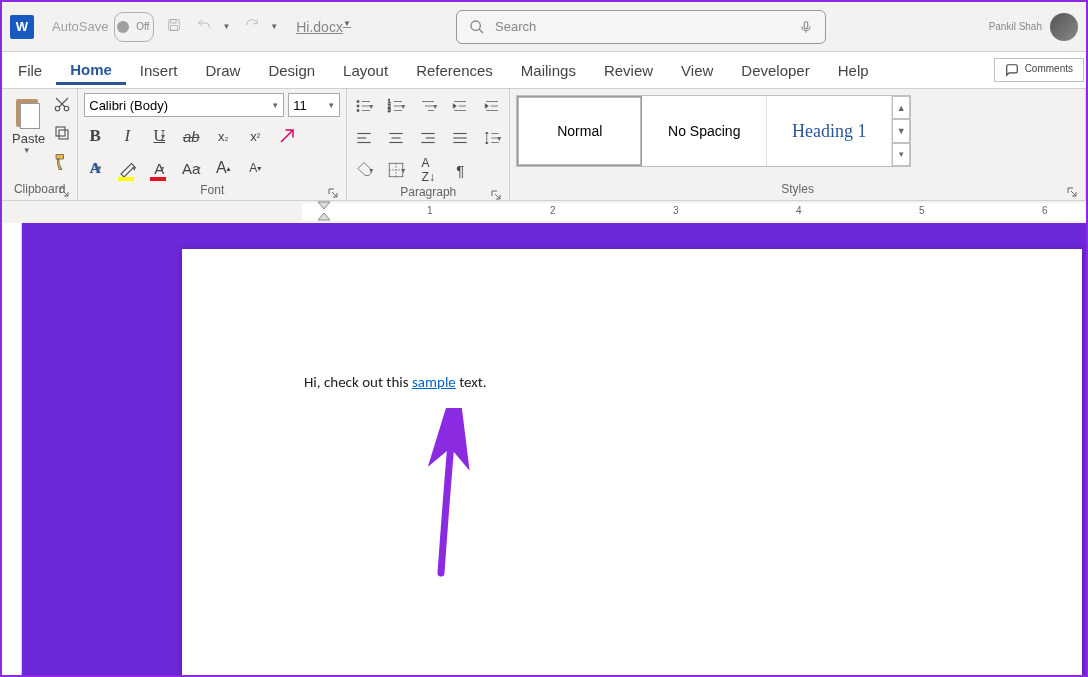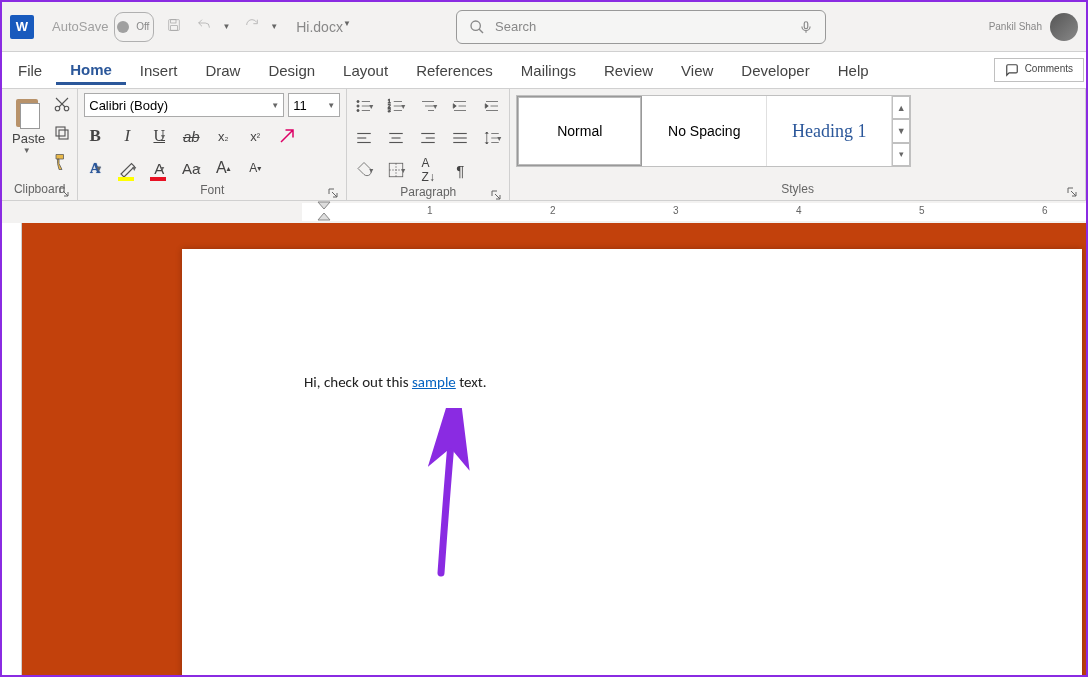--- a/index.html
+++ b/index.html
@@ -33,21 +33,21 @@
 }
 .autosave { display: flex; align-items: center; gap: 6px; margin-right: 12px; font-size: 13px; }
 .toggle {
   width: 40px; height: 30px; border: 1px solid #b0b0b0; border-radius: 9px;
   position: relative; display: flex; align-items: center; padding-left: 2px;
 }
 .toggle-knob { width: 12px; height: 12px; background: #a0a0a0; border-radius: 50%; }
 .toggle-text { font-size: 10px; position: absolute; right: 4px; color: #888; }
 .qat { display: flex; gap: 14px; align-items: center; margin-right: 18px; }
 .qat svg { width: 16px; height: 16px; stroke: #a0a0a0; fill: none; }
-.doc-title { color: #888; font-size: 14px; margin-right: 24px; display: flex; align-items: flex-start; gap: 4px; }
+.doc-title { color: #888; font-size: 14px; margin-right: 24px; display: flex; align-items: flex-start; gap: 4px; text-decoration: underline; }
 .searchbox {
   flex: 0 0 370px;
   height: 34px;
   border: 1px solid #999;
   border-radius: 6px;
   display: flex; align-items: center;
   padding: 0 12px;
   color: #888;
   gap: 10px;
   margin: 0 auto;
@@ -137,21 +137,21 @@
 
 .ruler-area { height: 22px; background: #f3f2f1; display: flex; }
 .vruler-spacer { width: 20px; }
 .ruler { flex: 1; position: relative; background: #f3f2f1; font-size: 10px; color: #888; overflow: hidden; }
 .ruler-white { position: absolute; left: 280px; right: 0; top: 2px; bottom: 2px; background: #fff; }
 .ruler-tick { position: absolute; top: 4px; font-size: 10px; color: #646464; }
 .indent-marker { position: absolute; left: 295px; top: 0; }
 
 .workspace { display: flex; height: calc(677px - 50px - 34px - 112px - 22px - 4px); background: #e6e6e6; }
 .vruler { width: 20px; background: #fff; border-right: 1px solid #d0d0d0; position: relative; }
-.canvas { flex: 1; background: #c2410c; position: relative; overflow: hidden; padding: 26px 0 16px 160px; }
+.canvas { flex: 1; background: #6d28d9; position: relative; overflow: hidden; padding: 26px 0 16px 160px; }
 .page {
   width: 900px;
   min-height: 1000px;
   background: #fff;
   box-shadow: 0 0 6px rgba(0,0,0,0.25);
   padding: 124px 122px;
   font-family: Calibri, sans-serif;
   font-size: 15px;
   color: #222;
 }

